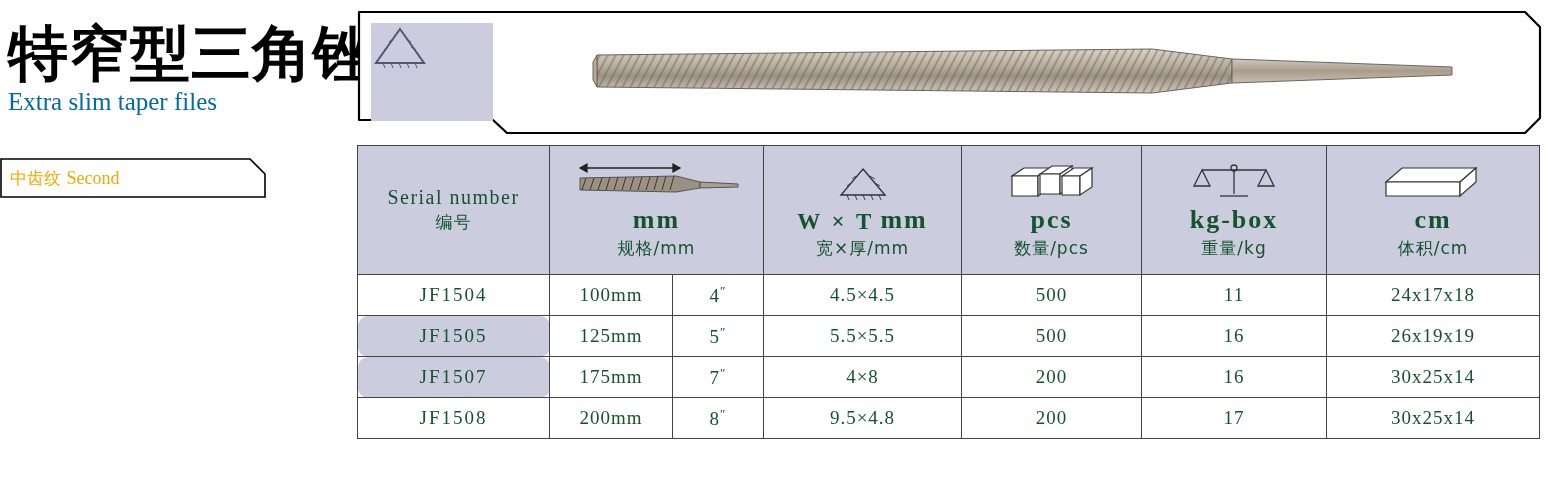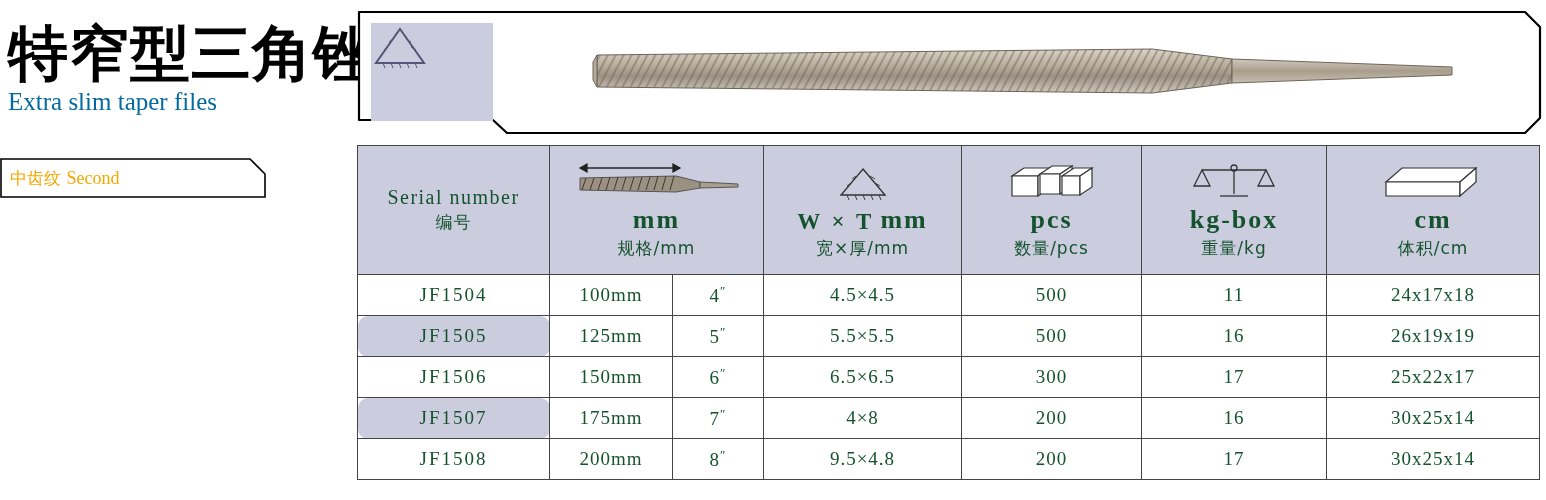--- a/index.html
+++ b/index.html
@@ -397,29 +397,20 @@
     </tr>
     <tr class="alt">
       <td class="serial"><span class="serial-txt">JF1505</span></td>
       <td>125mm</td>
       <td><span class="inch"><span>5</span><sup>″</sup></span></td>
       <td>5.5×5.5</td>
       <td>500</td>
       <td>16</td>
       <td>26x19x19</td>
     </tr>
-    <tr>
-      <td class="serial"><span class="serial-txt">JF1506</span></td>
-      <td>150mm</td>
-      <td><span class="inch"><span>6</span><sup>″</sup></span></td>
-      <td>6.5×6.5</td>
-      <td>300</td>
-      <td>17</td>
-      <td>25x22x17</td>
-    </tr>
     <tr class="alt">
       <td class="serial"><span class="serial-txt">JF1507</span></td>
       <td>175mm</td>
       <td><span class="inch"><span>7</span><sup>″</sup></span></td>
       <td>4×8</td>
       <td>200</td>
       <td>16</td>
       <td>30x25x14</td>
     </tr>
     <tr>

